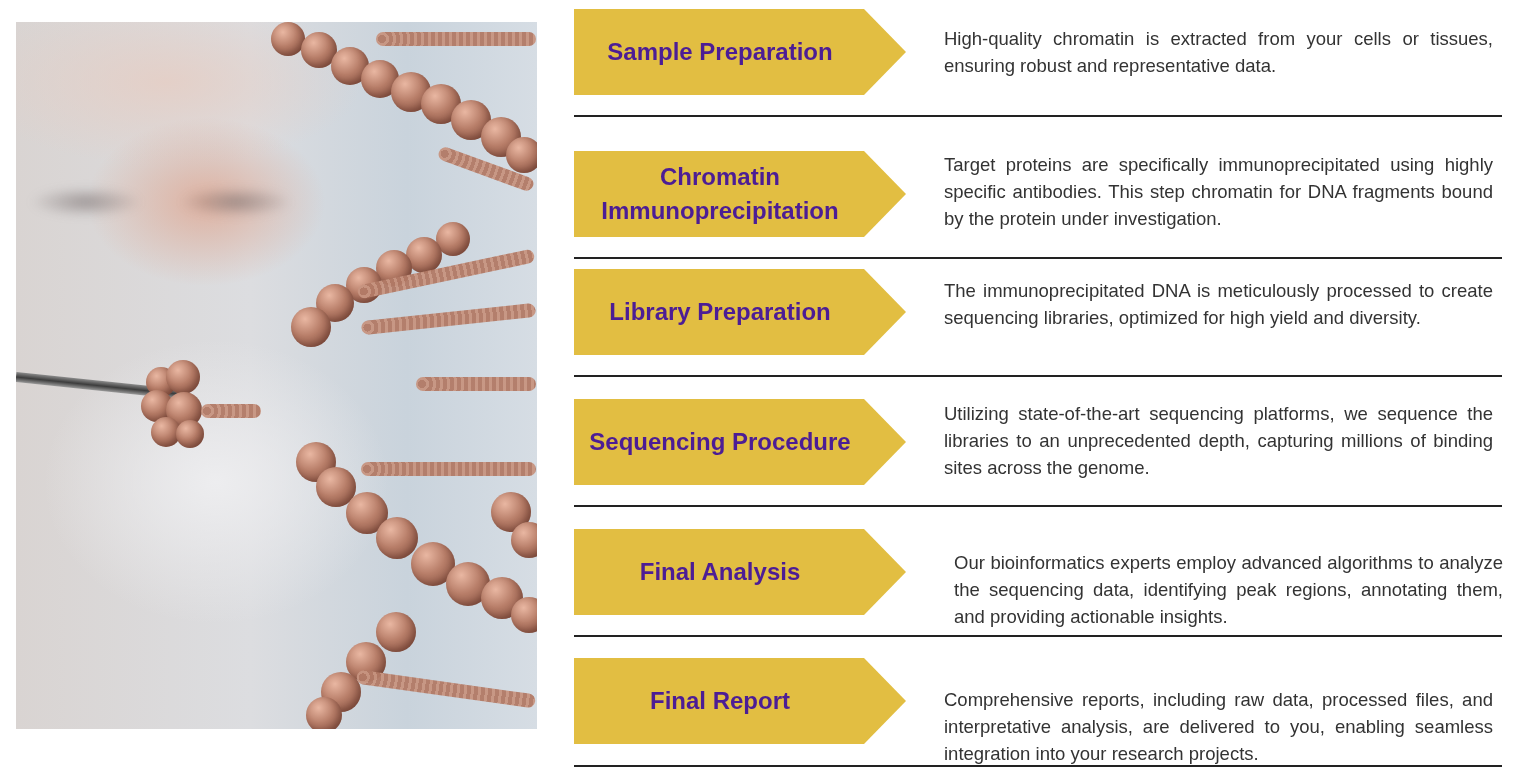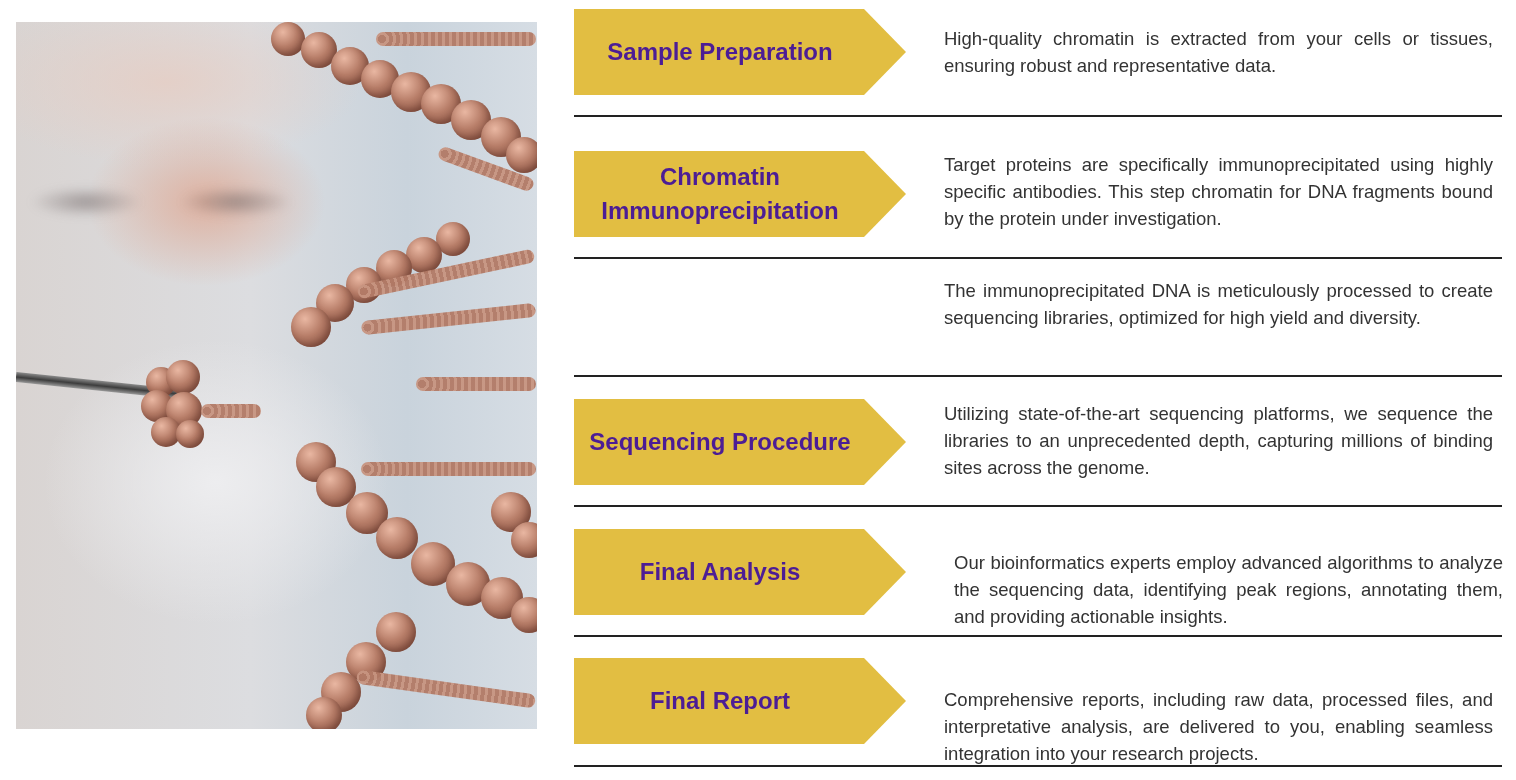--- a/index.html
+++ b/index.html
@@ -133,20 +133,23 @@
     <span class="arrow-label">
       <span>Chromatin</span><br>
       <span>Immunoprecipitation</span>
     </span>
   </div>
   <p class="desc" style="top:0px;">Target proteins are specifically immunoprecipitated using highly specific antibodies. This step chromatin for DNA fragments bound by the protein under investigation.</p>
   <div class="divider" style="top:106px;"></div>
 </div>
 
 <div class="step" style="top:269px;">
+  <div class="arrow">
+    <span class="arrow-label">Library Preparation</span>
+  </div>
   <p class="desc" style="top:8px;">The immunoprecipitated DNA is meticulously processed to create sequencing libraries, optimized for high yield and diversity.</p>
   <div class="divider" style="top:106px;"></div>
 </div>
 
 <div class="step" style="top:399px;">
   <div class="arrow">
     <span class="arrow-label">Sequencing Procedure</span>
   </div>
   <p class="desc" style="top:1px;">Utilizing state-of-the-art sequencing platforms, we sequence the libraries to an unprecedented depth, capturing millions of binding sites across the genome.</p>
   <div class="divider" style="top:106px;"></div>

